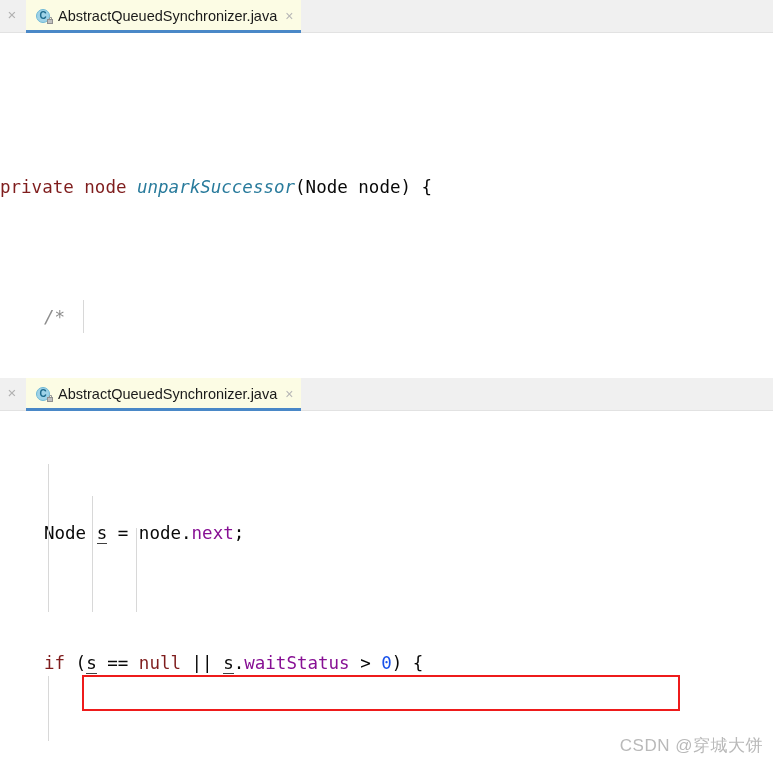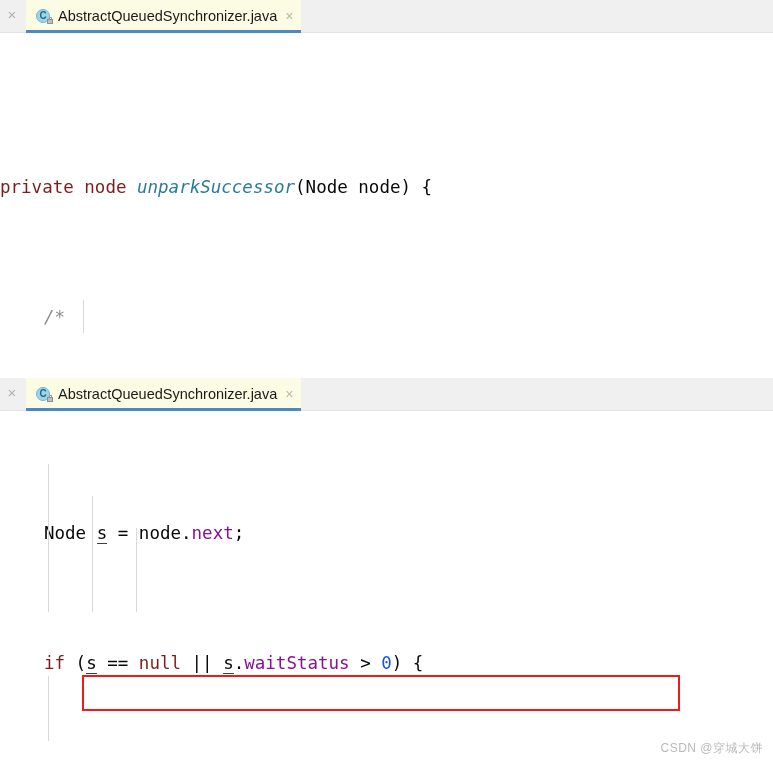--- a/index.html
+++ b/index.html
@@ -163,21 +163,21 @@
     pointer-events: none;
   }
 
   
   .watermark {
     position: absolute;
     right: 10px;
     bottom: 8px;
     color: #b9b9b9;
     font-family: "Liberation Sans", sans-serif;
-    font-size: 12px;
+    font-size: 17px;
     letter-spacing: 0.5px;
   }
 
   .clip-top {
     position: absolute;
     left: 0;
     overflow: hidden;
   }
 </style>
 </head>

